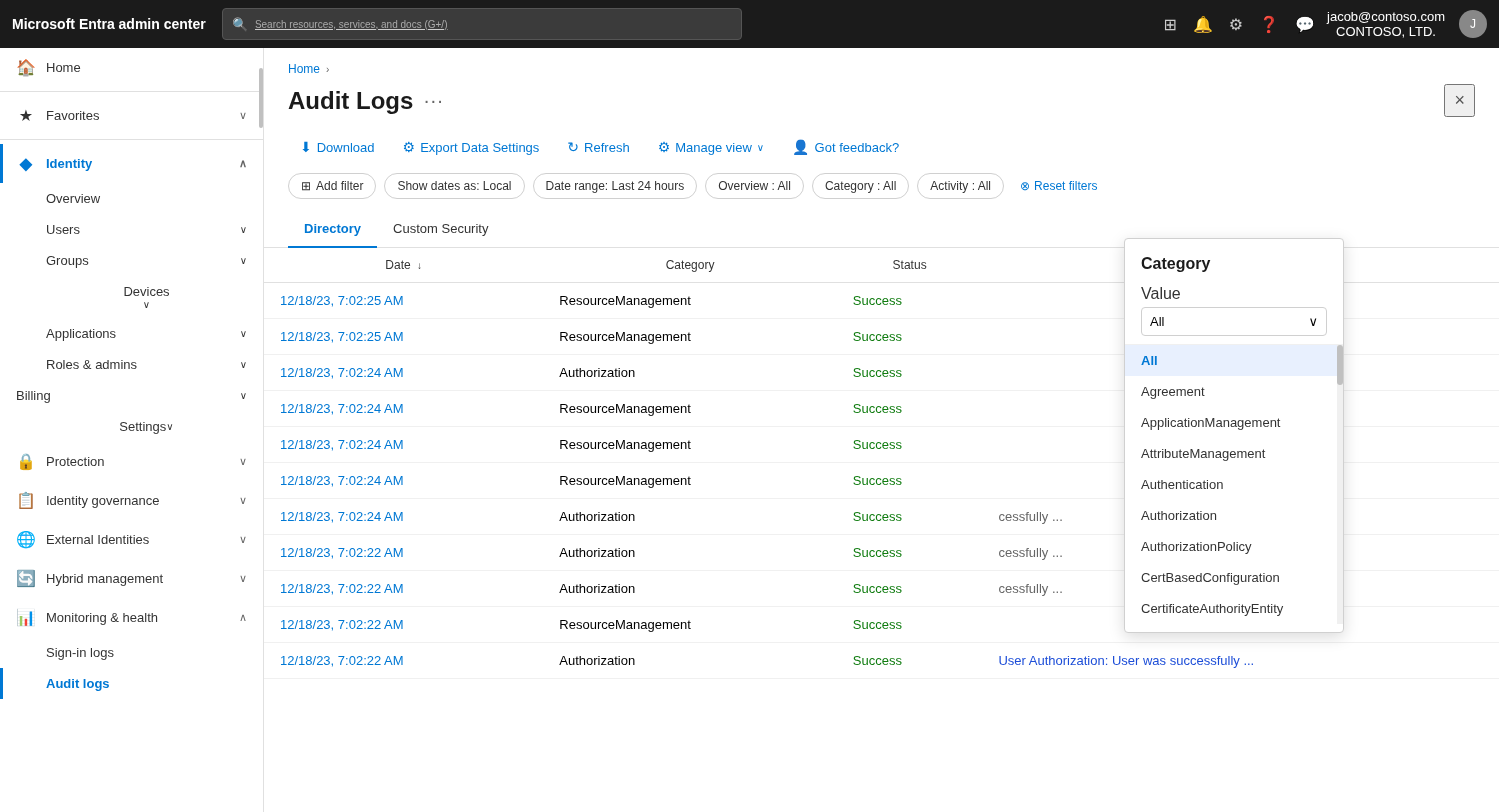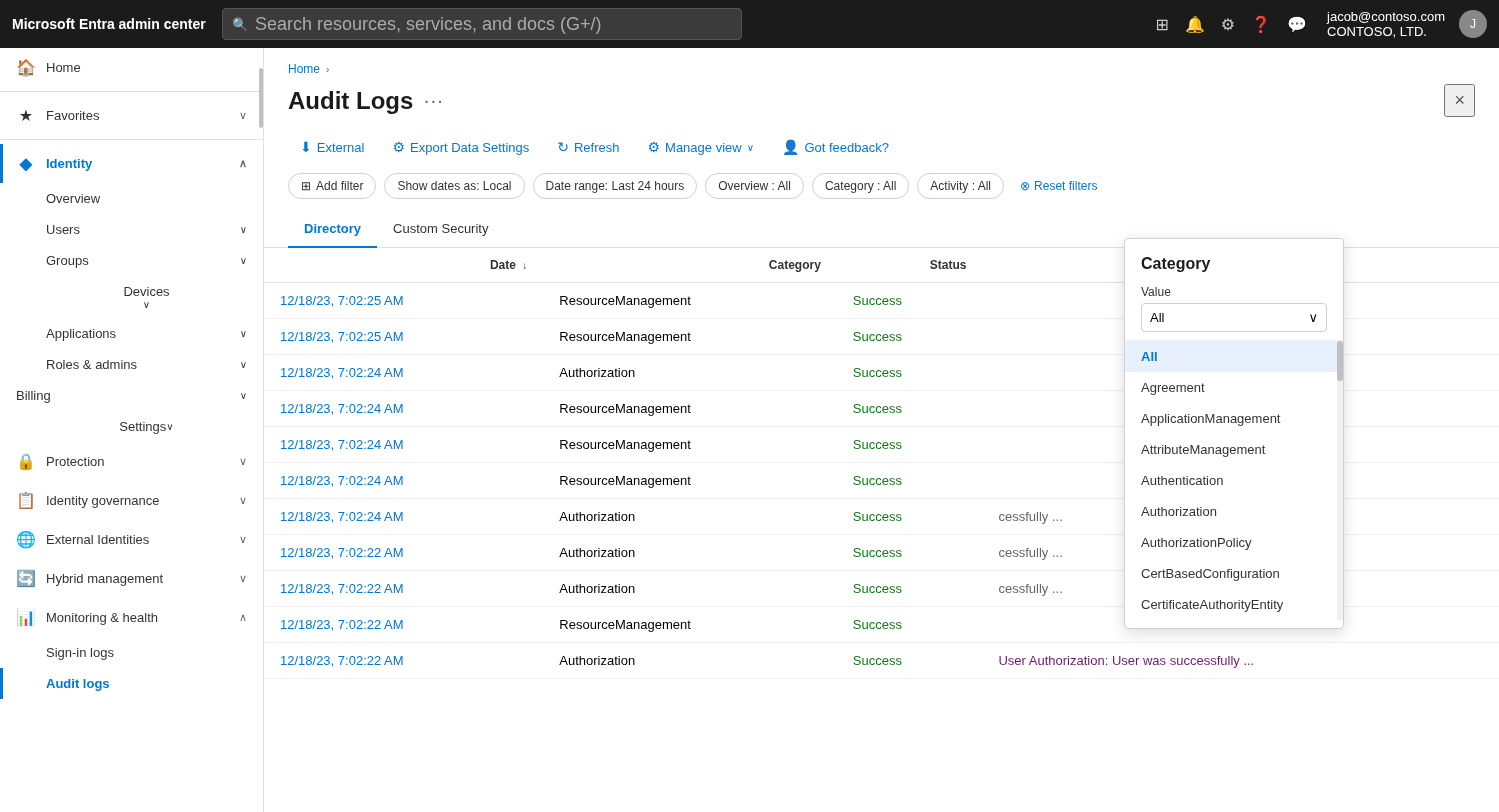--- a/index.html
+++ b/index.html
@@ -25,28 +25,29 @@
       border-radius: 4px;
       display: flex;
       align-items: center;
       padding: 0 10px;
       height: 32px;
     }
     .top-bar-search input {
       background: transparent;
       border: none;
       color: #ccc;
-      font-size: 18px;
+      font-size: 10px;
       width: 100%;
       outline: none;
+      text-decoration: underline;
     }
     .top-bar-search input::placeholder { color: #aaa; }
     .top-bar-icons { margin-left: auto; display: flex; align-items: center; gap: 8px; }
     .top-bar-icon { color: #ccc; font-size: 16px; cursor: pointer; padding: 4px; }
-    .top-bar-user { display: flex; flex-direction: column; align-items: flex-start; margin-left: 8px; }
+    .top-bar-user { display: flex; flex-direction: column; align-items: center; }
     .top-bar-avatar { width: 28px; height: 28px; border-radius: 50%; background: #888; margin-left: 6px; display: flex; align-items: center; justify-content: center; color: #fff; font-size: 12px; }
 
     
     .main-layout { display: flex; flex: 1; overflow: hidden; }
 
     
     .sidebar {
       width: 264px;
       background: #fff;
       border-right: 1px solid #e0e0e0;
@@ -201,24 +202,24 @@
       border-bottom: 2px solid transparent;
       margin-bottom: -1px;
     }
     .tab.active { color: #0078d4; border-bottom-color: #0078d4; font-weight: 600; }
 
     
     .table-container { flex: 1; overflow-y: auto; position: relative; }
     .audit-table { width: 100%; border-collapse: collapse; }
     .audit-table thead { position: sticky; top: 0; background: #fff; z-index: 5; }
     .audit-table th {
-      text-align: right;
+      text-align: center;
       padding: 10px 16px;
       font-size: 12px;
-      font-weight: 700;
+      font-weight: 400;
       color: #333;
       border-bottom: 1px solid #e0e0e0;
       white-space: nowrap;
     }
     .audit-table th .sort-arrow { font-size: 10px; margin-left: 3px; }
     .audit-table td {
       padding: 10px 16px;
       font-size: 13px;
       border-bottom: 1px solid #f0f0f0;
       white-space: nowrap;
@@ -239,21 +240,21 @@
       z-index: 100;
       padding: 16px 0 8px 0;
     }
     .dropdown-title {
       font-size: 16px;
       font-weight: 600;
       color: #1b1b1b;
       padding: 0 16px 12px 16px;
     }
     .dropdown-value-label {
-      font-size: 12px;
+      font-size: 16px;
       color: #333;
       padding: 0 16px 4px 16px;
     }
     .dropdown-select-container {
       padding: 0 16px 8px 16px;
     }
     .dropdown-select {
       width: 100%;
       padding: 6px 8px;
       border: 1px solid #d0d0d0;
@@ -409,21 +410,21 @@
 
     <div class="page-header">
       <span class="page-title">Audit Logs</span>
       <span class="page-title-dots">···</span>
       <button class="close-btn">×</button>
     </div>
 
     <div class="toolbar">
       <button class="toolbar-btn">
         <span class="btn-icon">⬇</span>
-        <span>External</span>
+        <span>Download</span>
       </button>
       <button class="toolbar-btn">
         <span class="btn-icon">⚙</span>
         <span>Export Data Settings</span>
       </button>
       <button class="toolbar-btn">
         <span class="btn-icon">↻</span>
         <span>Refresh</span>
       </button>
       <button class="toolbar-btn">
@@ -547,21 +548,21 @@
             <tr>
       <td class="date-cell">12/18/23, 7:02:22 AM</td>
       <td>ResourceManagement</td>
       <td class="status-cell">Success</td>
       <td style="color:#666;"></td>
     </tr>
             <tr>
       <td class="date-cell">12/18/23, 7:02:22 AM</td>
       <td>Authorization</td>
       <td class="status-cell">Success</td>
-      <td style="color:#701a75;">User Authorization: User was successfully ...</td>
+      <td style="color:#1d4ed8;">User Authorization: User was successfully ...</td>
     </tr>
           </tbody>
       </table>
     </div>
 
     <div class="category-dropdown">
       <div class="dropdown-title">Category</div>
       <div class="dropdown-value-label">Value</div>
       <div class="dropdown-select-container">
         <div class="dropdown-select">

